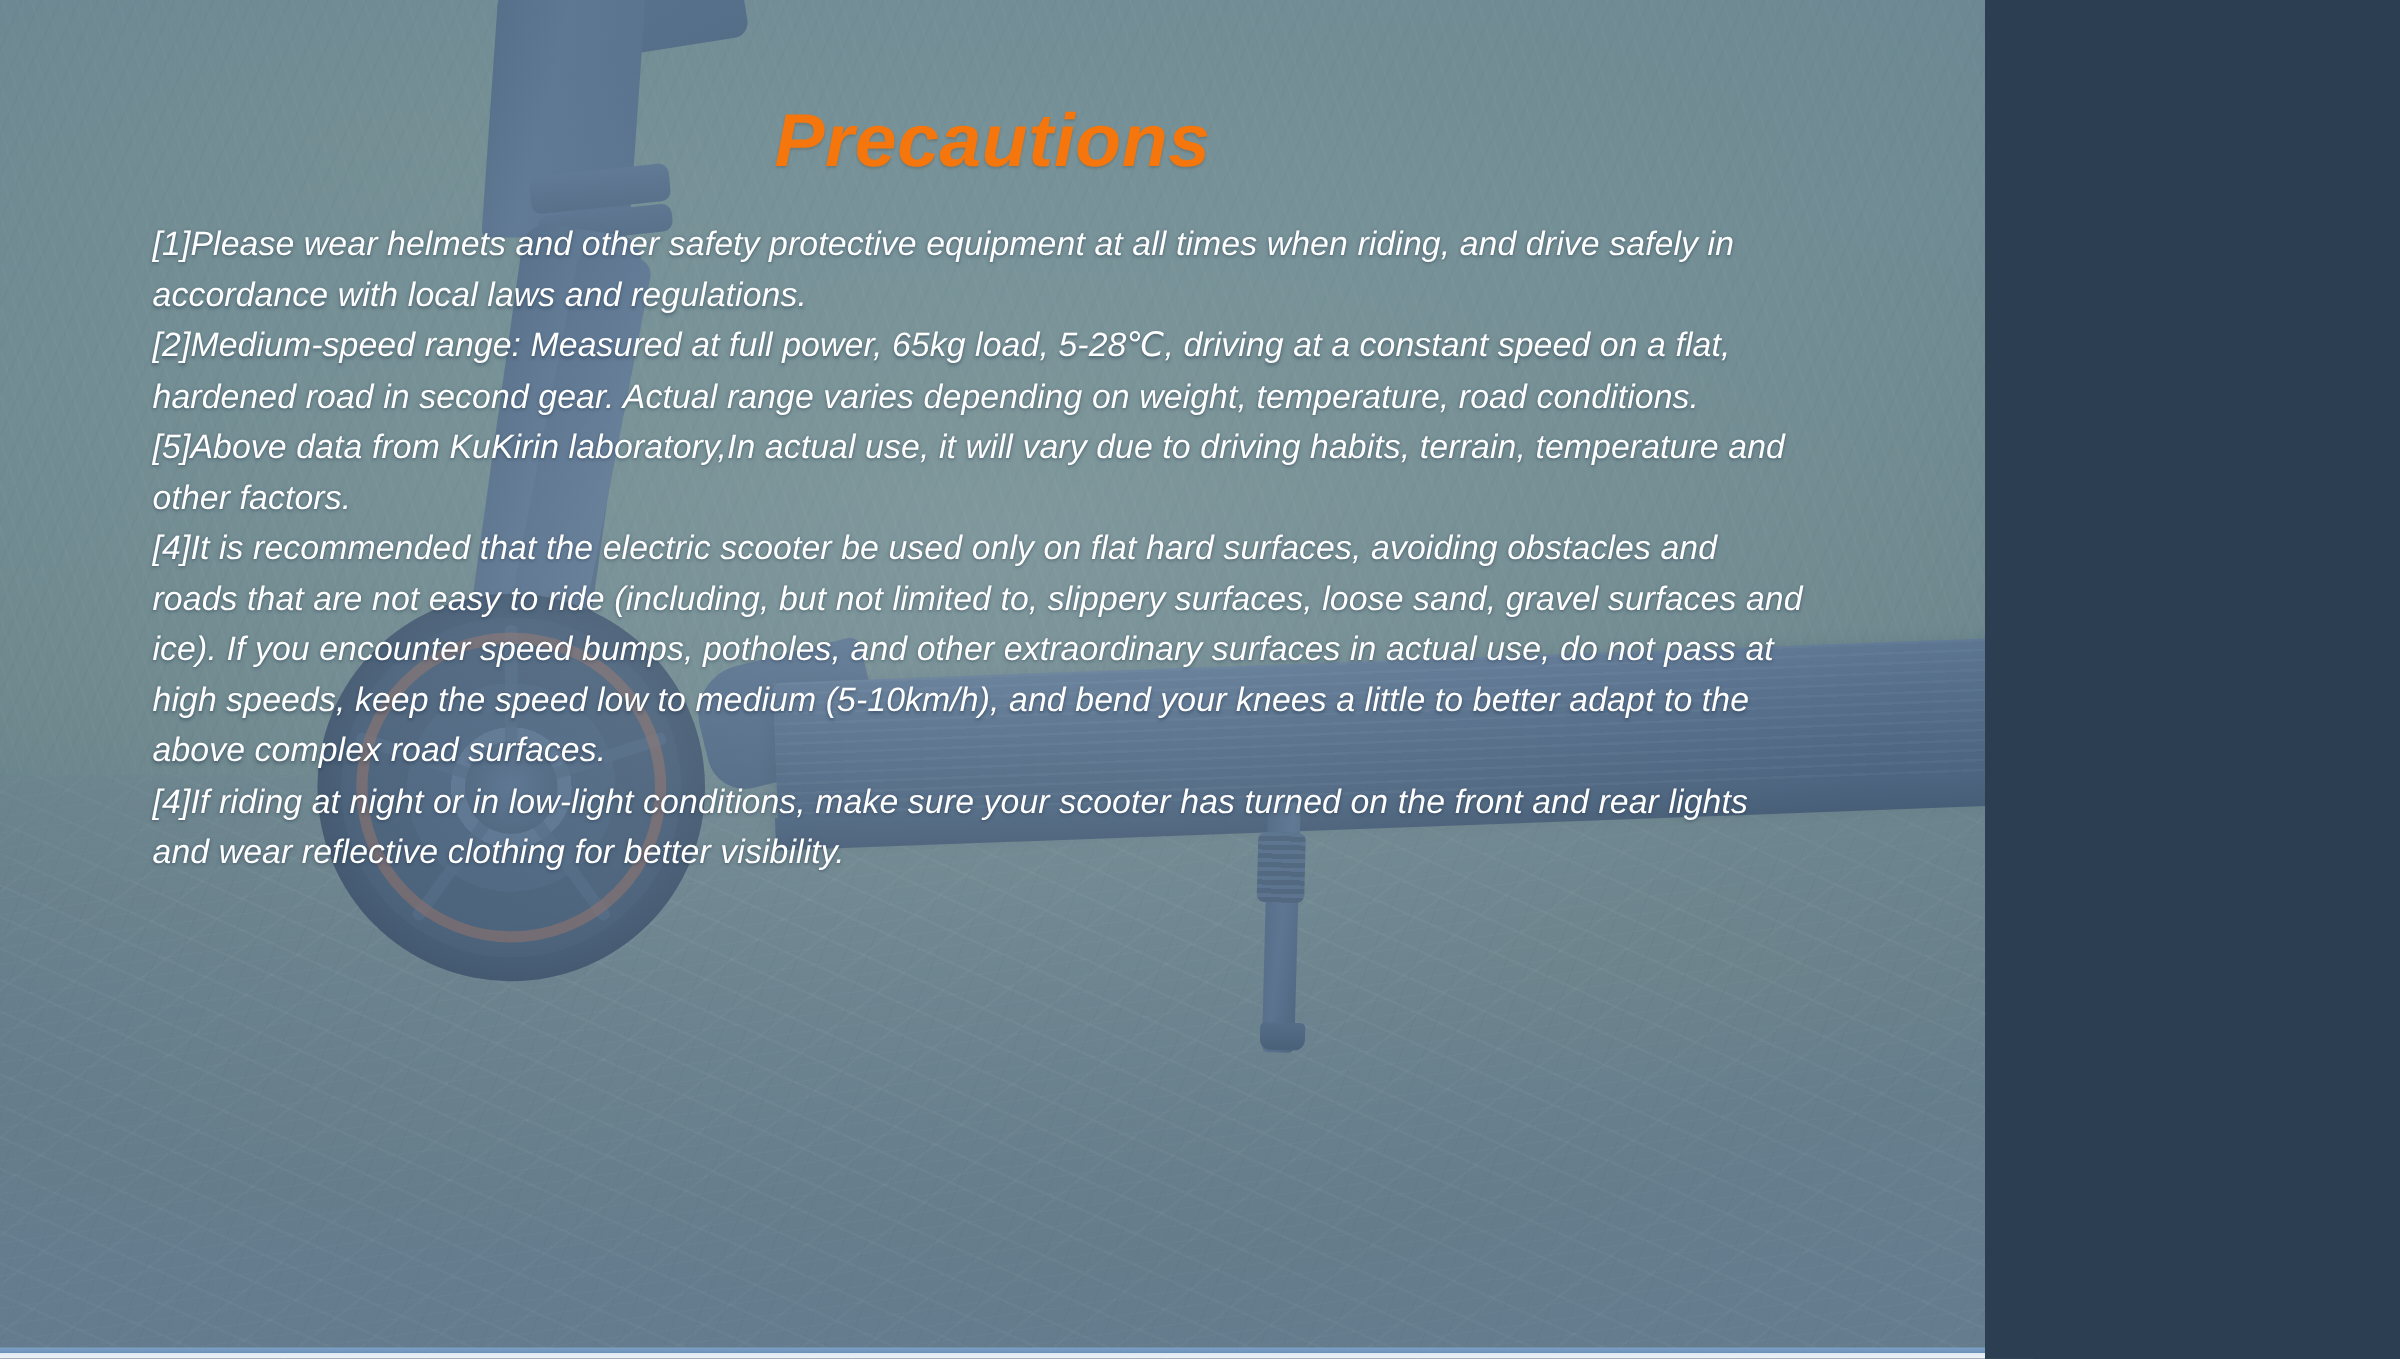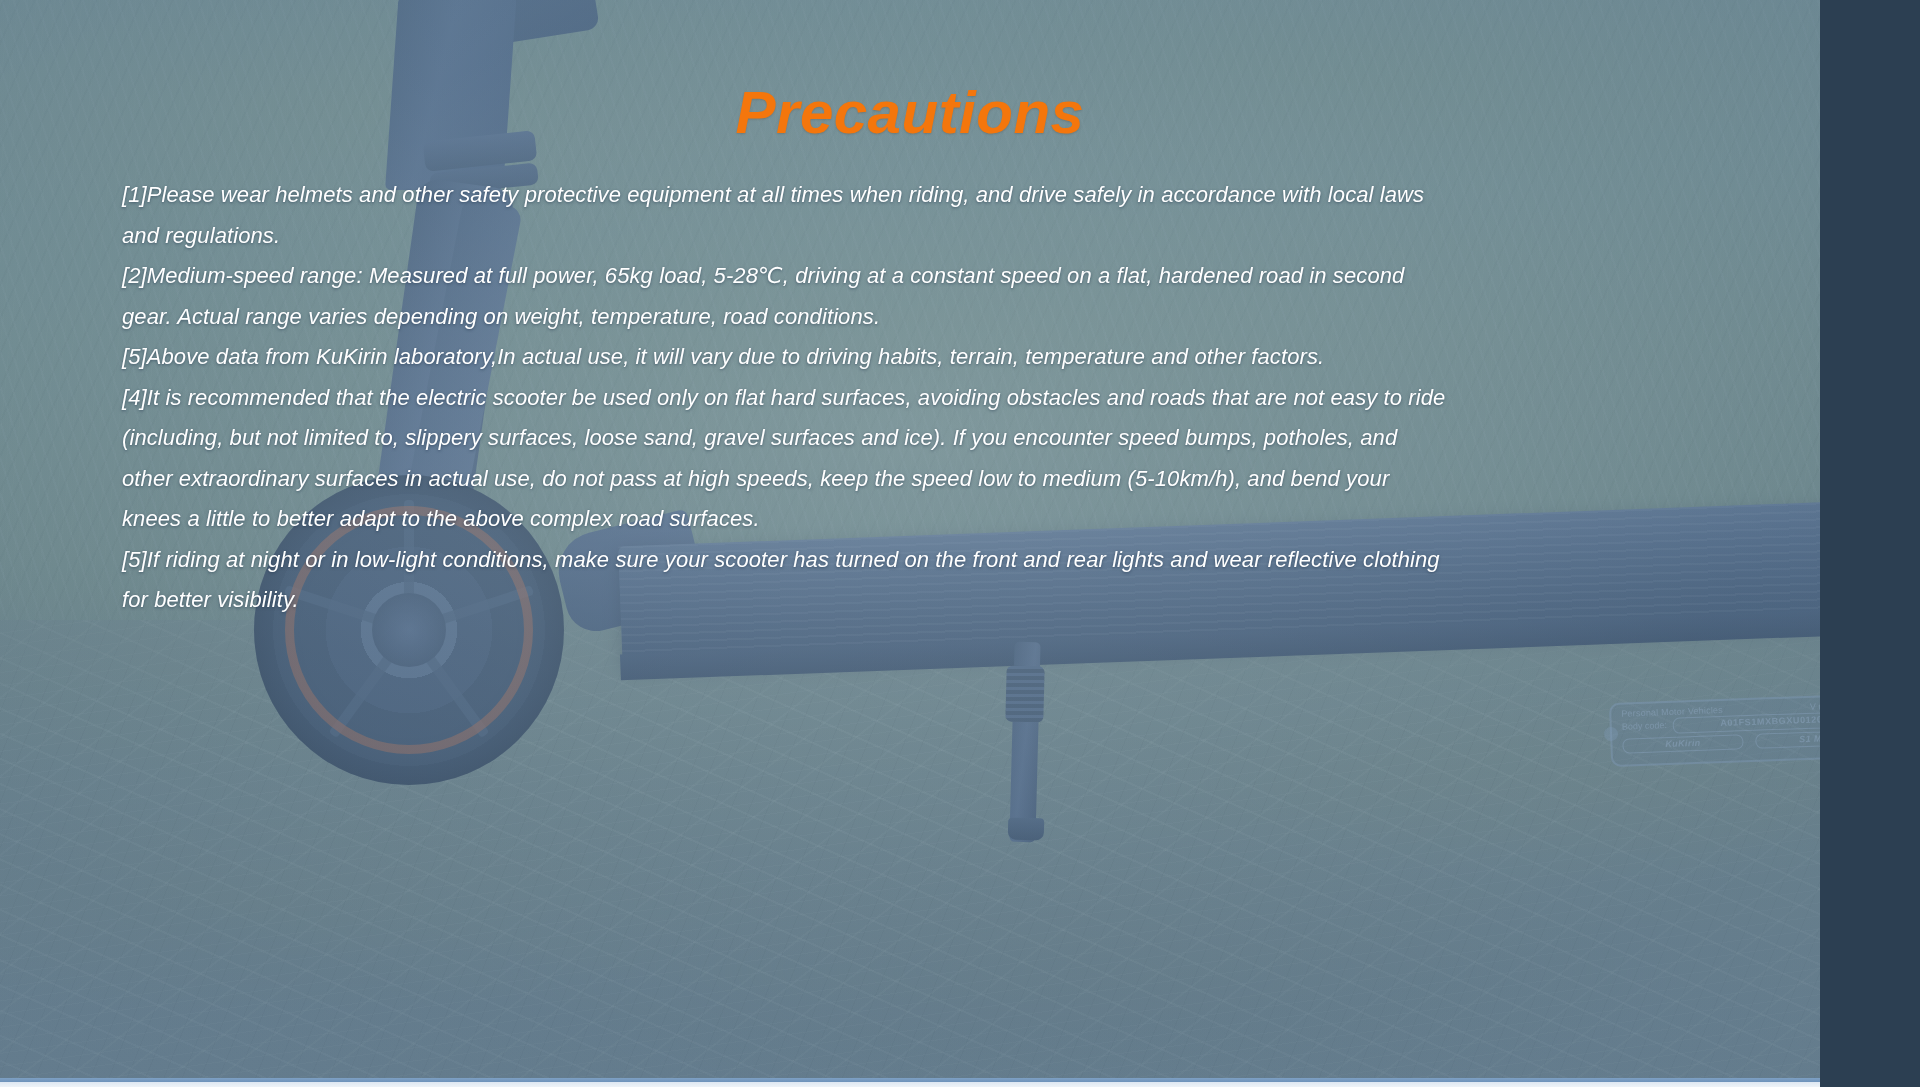--- a/index.html
+++ b/index.html
@@ -7,21 +7,21 @@
     margin: 0;
     padding: 0;
     background: #2c3f52;
   }
   body {
     font-family: "Liberation Sans", "DejaVu Sans", sans-serif;
   }
 
   .slide {
     position: relative;
-    width: 1820px;
+    width: 1588px;
     height: 1087px;
     overflow: hidden;
     background: #7f94a0;
   }
 
   
   .photo {
     position: absolute;
     inset: 0;
     overflow: hidden;
@@ -294,21 +294,21 @@
     color: #F4760C;
     text-shadow: 0 1px 2px rgba(60,30,0,.18);
   }
 
   .body-text {
     position: absolute;
     left: 122px;
     top: 175px;
     width: 1325px;
     color: #ffffff;
-    font-size: 22px;
+    font-size: 27px;
     font-style: italic;
     line-height: 40.5px;
     letter-spacing: .1px;
     text-shadow: 0 1px 3px rgba(25,45,70,.55);
   }
   .para { margin: 0; }
 </style>
 </head>
 <body>
 
@@ -373,19 +373,19 @@
 
   <div class="content">
 
     <div class="title">Precautions</div>
 
     <div class="body-text">
       <p class="para">[1]Please wear helmets and other safety protective equipment at all times when riding, and drive safely in accordance with local laws and regulations.</p>
       <p class="para">[2]Medium-speed range: Measured at full power, 65kg load, 5-28℃, driving at a constant speed on a flat, hardened road in second gear. Actual range varies depending on weight, temperature, road conditions.</p>
       <p class="para">[5]Above data from KuKirin laboratory,In actual use, it will vary due to driving habits, terrain, temperature and other factors.</p>
       <p class="para">[4]It is recommended that the electric scooter be used only on flat hard surfaces, avoiding obstacles and roads that are not easy to ride (including, but not limited to, slippery surfaces, loose sand, gravel surfaces and ice). If you encounter speed bumps, potholes, and other extraordinary surfaces in actual use, do not pass at high speeds, keep the speed low to medium (5-10km/h), and bend your knees a little to better adapt to the above complex road surfaces.</p>
-      <p class="para">[5]If riding at night or in low-light conditions, make sure your scooter has turned on the front and rear lights and wear reflective clothing for better visibility.</p>
+      <p class="para">[4]If riding at night or in low-light conditions, make sure your scooter has turned on the front and rear lights and wear reflective clothing for better visibility.</p>
     </div>
 
   </div>
 
   <div class="bottom-band"></div>
 </div>
 
 </body></html>

